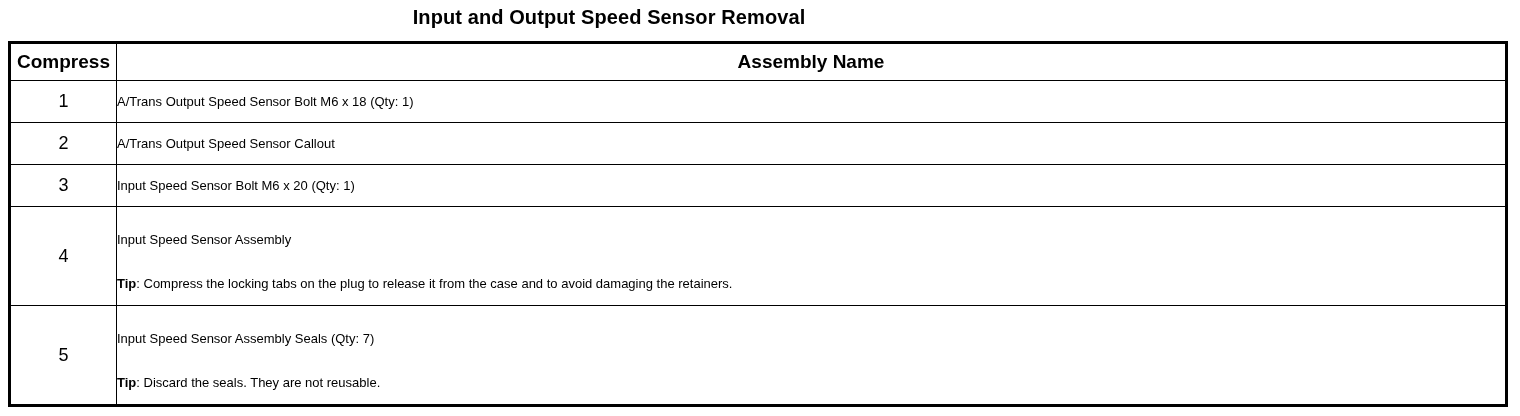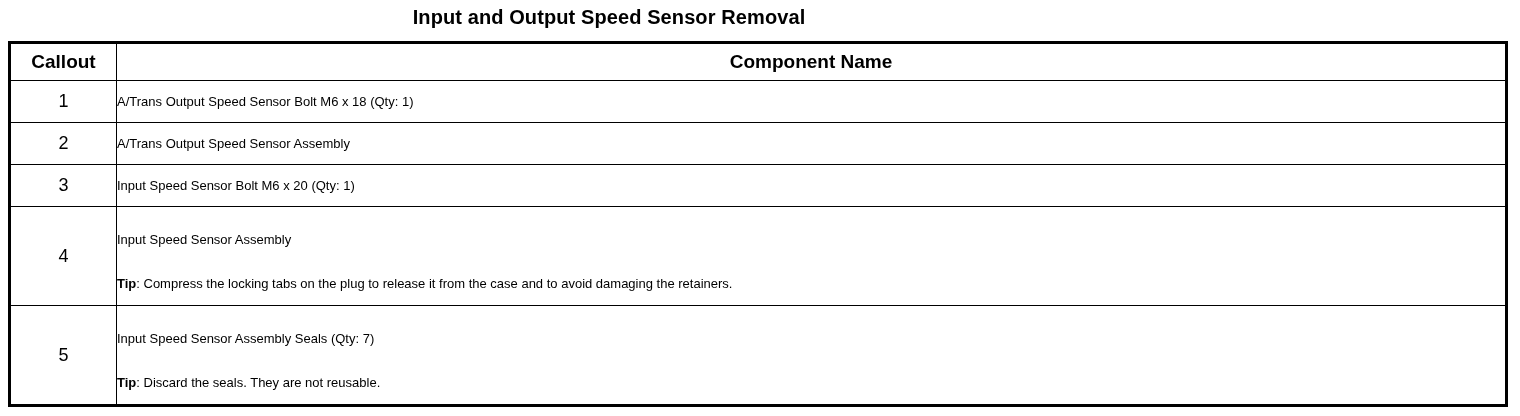--- a/index.html
+++ b/index.html
@@ -114,34 +114,34 @@
 
   <div class="doc-title">Input and Output Speed Sensor Removal</div>
 
   <table class="parts-table">
     <colgroup>
       <col class="col-callout">
       <col class="col-name">
     </colgroup>
     <thead>
       <tr>
-        <th class="hdr-cell">Callout</th>
-        <th class="hdr-cell">Component Name</th>
+        <th class="hdr-cell">Compress</th>
+        <th class="hdr-cell">Assembly Name</th>
       </tr>
     </thead>
     <tbody>
 
       <tr class="row-single">
         <td class="callout-cell">1</td>
         <td class="name-cell">A/Trans Output Speed Sensor Bolt M6 x 18 (Qty: 1)</td>
       </tr>
 
       <tr class="row-single">
         <td class="callout-cell">2</td>
-        <td class="name-cell">A/Trans Output Speed Sensor Assembly</td>
+        <td class="name-cell">A/Trans Output Speed Sensor Callout</td>
       </tr>
 
       <tr class="row-single">
         <td class="callout-cell">3</td>
         <td class="name-cell">Input Speed Sensor Bolt M6 x 20 (Qty: 1)</td>
       </tr>
 
       <tr class="row-multi">
         <td class="callout-cell">4</td>
         <td class="name-cell">

